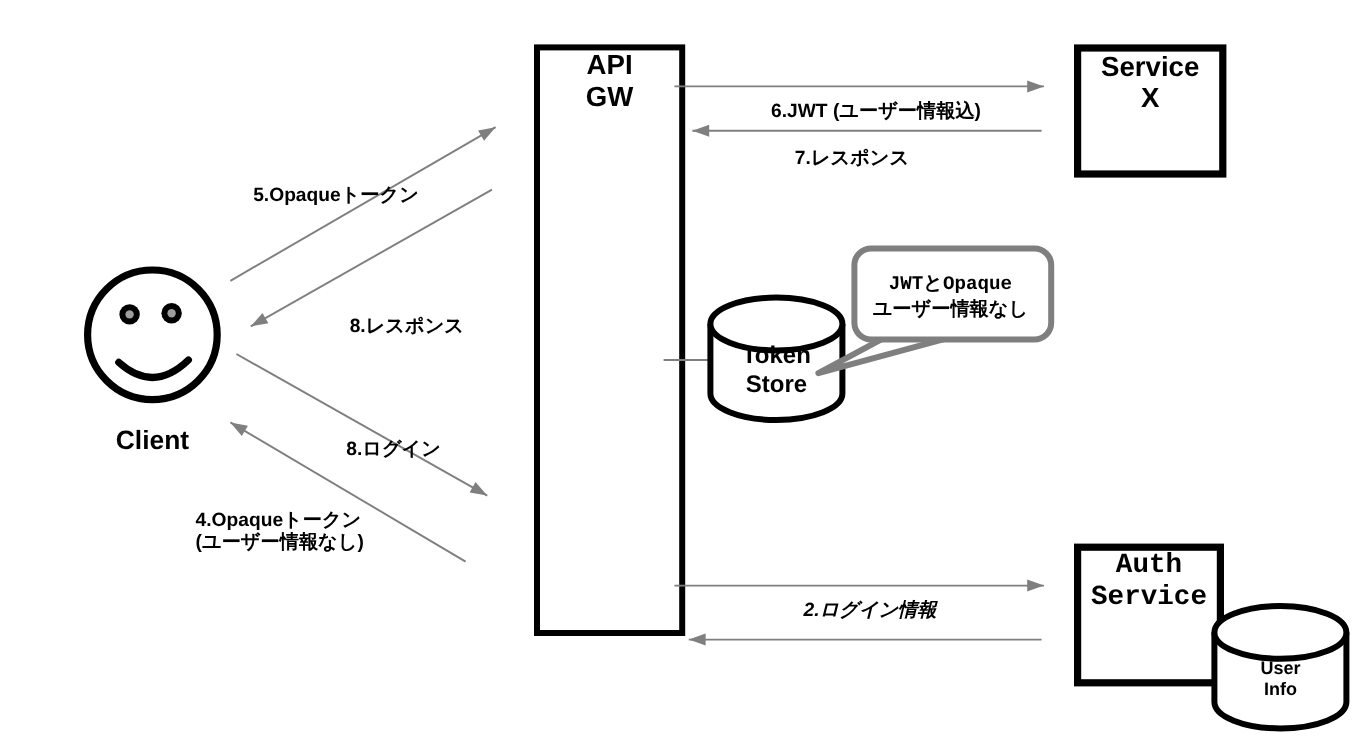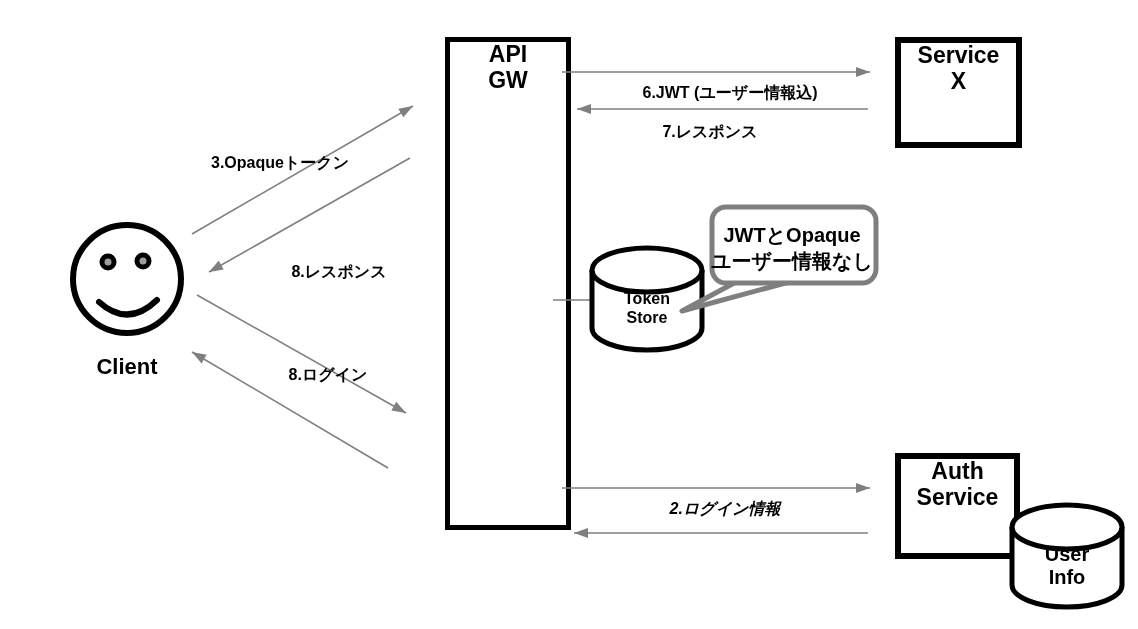--- a/index.html
+++ b/index.html
@@ -16,40 +16,40 @@
   svg.layer{position:absolute;left:0;top:0;z-index:2;pointer-events:none;}
   .arrow-line{stroke:#7f7f7f;stroke-width:1.6;fill:none;}
   .shape{stroke:#000;fill:#fff;}
   .lbl{
     position:absolute;z-index:3;font-weight:bold;white-space:nowrap;
     transform:translate(-50%,-50%);text-align:center;
   }
   .msg{font-size:16px;margin-top:36px;}
   .msg-multiline{transform:none;text-align:left;font-size:16px;line-height:19px;}
   .actor-label{font-size:22px;}
-  .cyl-label{font-size:16px;line-height:1.18;}
-  .cyl-label-sm{font-size:20px;line-height:1.15;}
-  .callout-label{font-size:20px;line-height:1.3;}
+  .cyl-label{font-size:20px;line-height:1.18;}
+  .cyl-label-sm{font-size:15px;line-height:1.15;}
+  .callout-label{font-size:16px;line-height:1.3;font-family:Liberation Mono, monospace;}
 </style>
 </head>
 <body>
 
 <div class="canvas">
 
   <div class="node-box" style="left:427px;top:37px;width:126px;height:493px;margin-left:18px;">
     <div>API</div>
     <div>GW</div>
   </div>
 
   <div class="node-box border6" style="left:895px;top:37px;width:127px;height:111px;">
     <div>Service</div>
     <div>X</div>
   </div>
 
-  <div class="node-box border6" style="left:895px;top:453px;width:125px;height:106px;">
+  <div class="node-box border6" style="left:895px;top:453px;width:125px;height:119px;font-family:Liberation Mono, monospace;">
     <div>Auth</div>
     <div>Service</div>
   </div>
 
   <svg class="layer" width="1138" height="629" viewBox="0 0 1138 629">
     <defs>
       <marker id="ah" markerUnits="userSpaceOnUse" markerWidth="16" markerHeight="12" viewBox="0 0 16 12" refX="15" refY="6" orient="auto">
         <path d="M1,1 L15,6 L1,11 Z" fill="#7f7f7f"></path>
       </marker>
     </defs>
@@ -83,24 +83,28 @@
       <path d="M1012,527 L1012,585 A55,22 0 0 0 1122,585 L1122,527" class="shape" stroke-width="5"></path>
       <ellipse cx="1067" cy="527" rx="55" ry="22" class="shape" stroke-width="5"></ellipse>
     </g>
 
     <g>
       <path d="M736,282 L682,311 L789,282" fill="#fff" stroke-width="5" stroke-linejoin="round" stroke="#7f7f7f"></path>
       <rect x="712" y="207" width="164" height="76" rx="14" fill="#fff" stroke-width="5" stroke="#7f7f7f"></rect>
     </g>
   </svg>
 
-  <div class="lbl msg" style="left:280px;top:127px;">3.Opaqueトークン</div>
+  <div class="lbl msg" style="left:280px;top:127px;">5.Opaqueトークン</div>
   <div class="lbl msg" style="left:339px;top:236px;">8.レスポンス</div>
   <div class="lbl msg" style="left:328px;top:339px;">8.ログイン</div>
 
+  <div class="lbl msg-multiline" style="left:163px;top:424px;">
+    <div>4.Opaqueトークン</div>
+    <div>(ユーザー情報なし)</div>
+  </div>
 
   <div class="lbl msg" style="left:730px;top:57px;">6.JWT (ユーザー情報込)</div>
   <div class="lbl msg" style="left:710px;top:96px;">7.レスポンス</div>
   <div class="lbl msg" style="left:725px;top:473px;font-style:italic;">2.ログイン情報</div>
 
   <div class="lbl actor-label" style="left:127px;top:367px;">Client</div>
 
   <div class="lbl cyl-label" style="left:647px;top:309px;">
     <div>Token</div>
     <div>Store</div>

